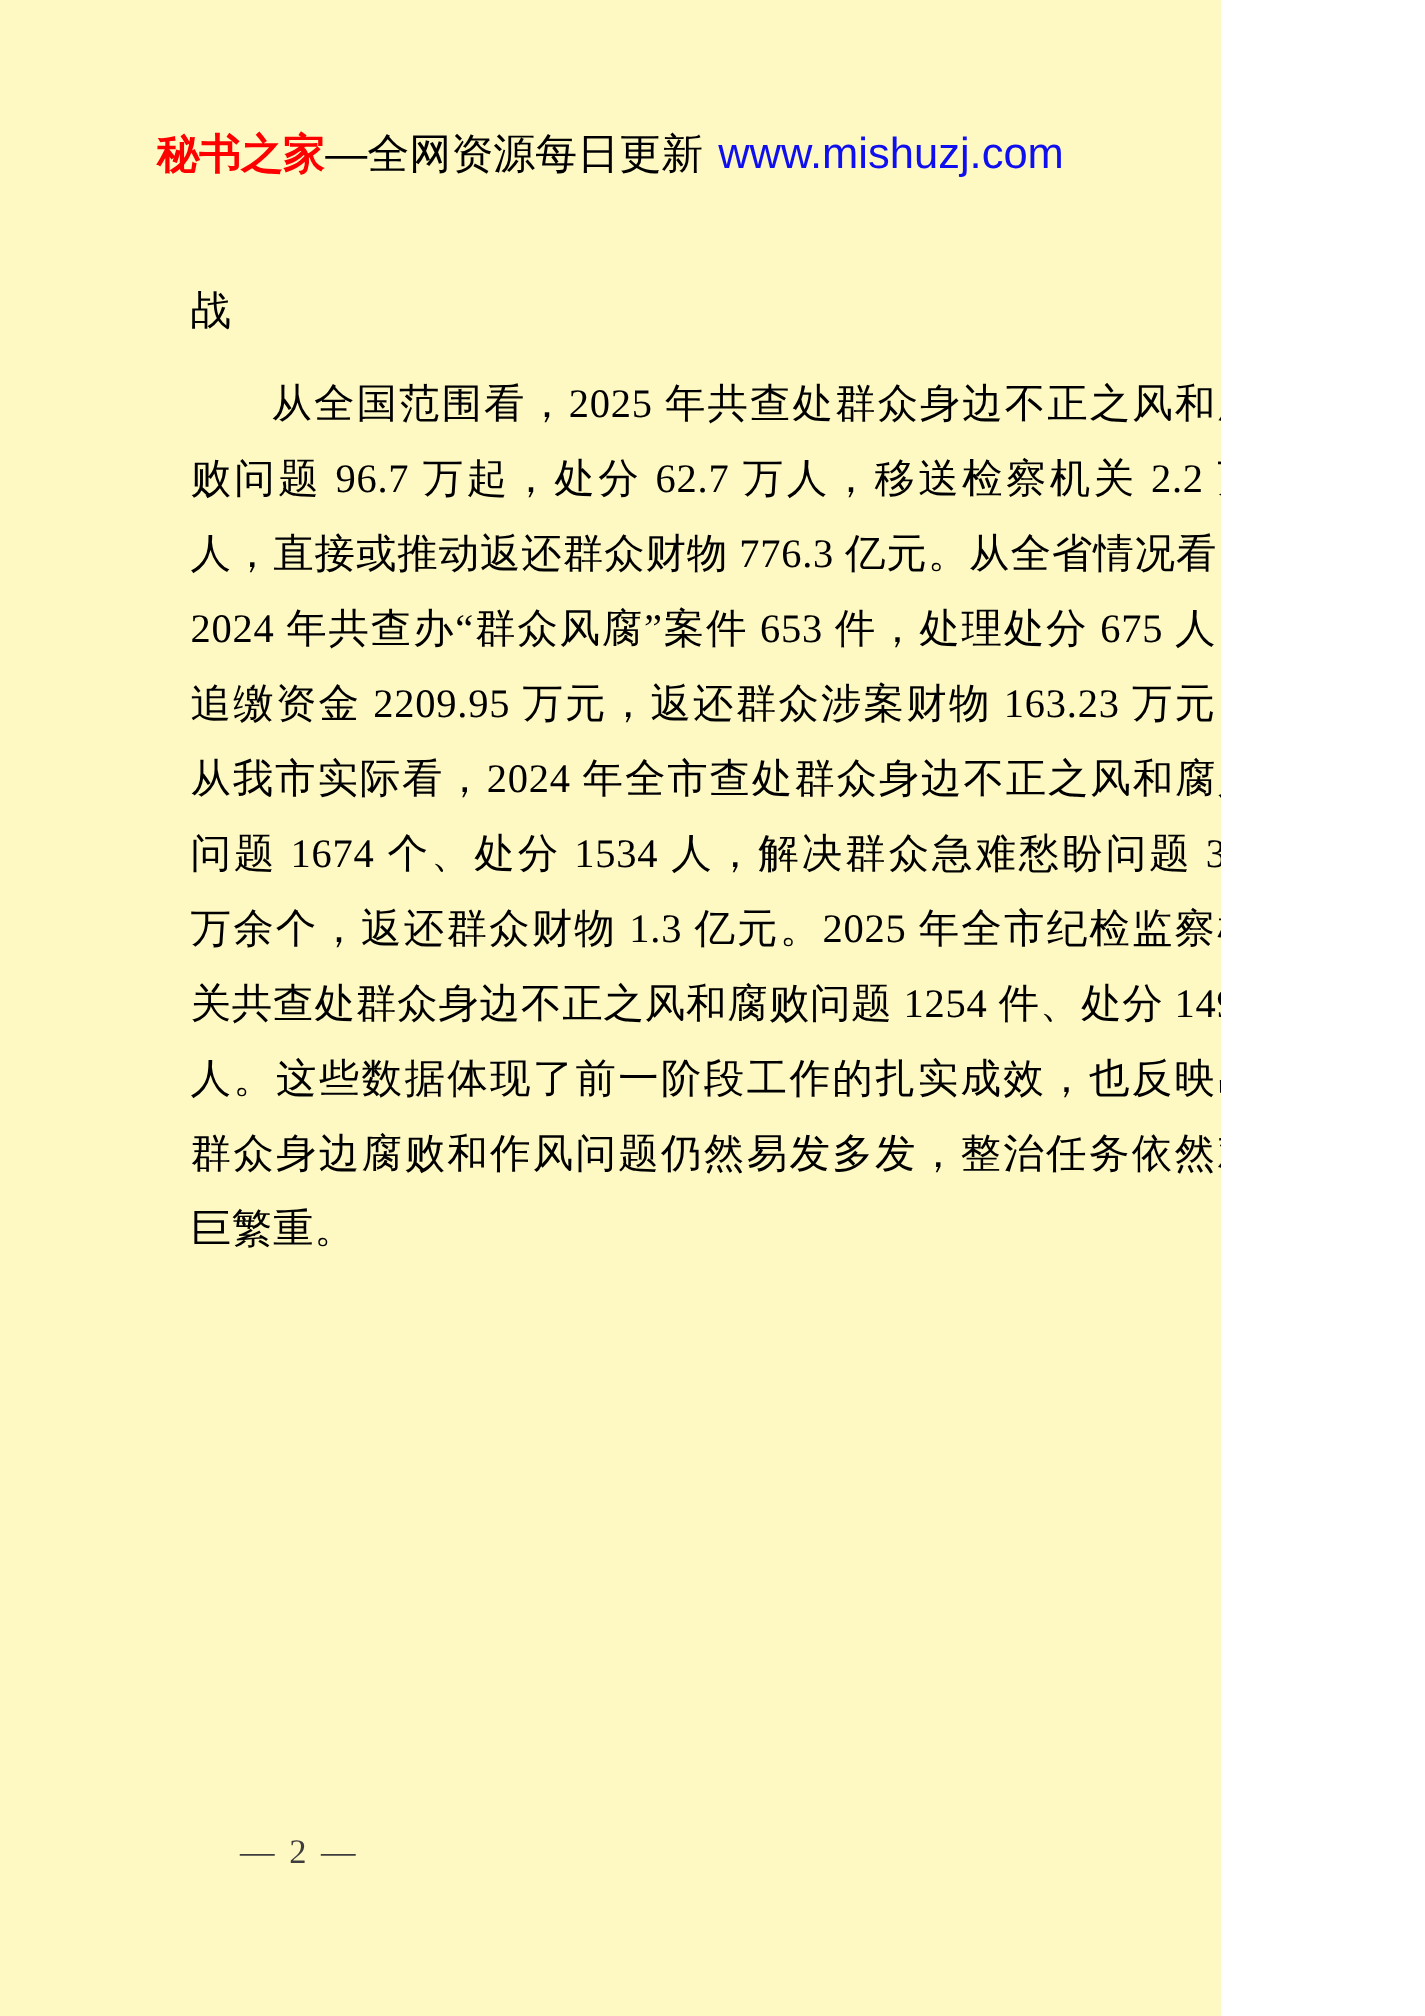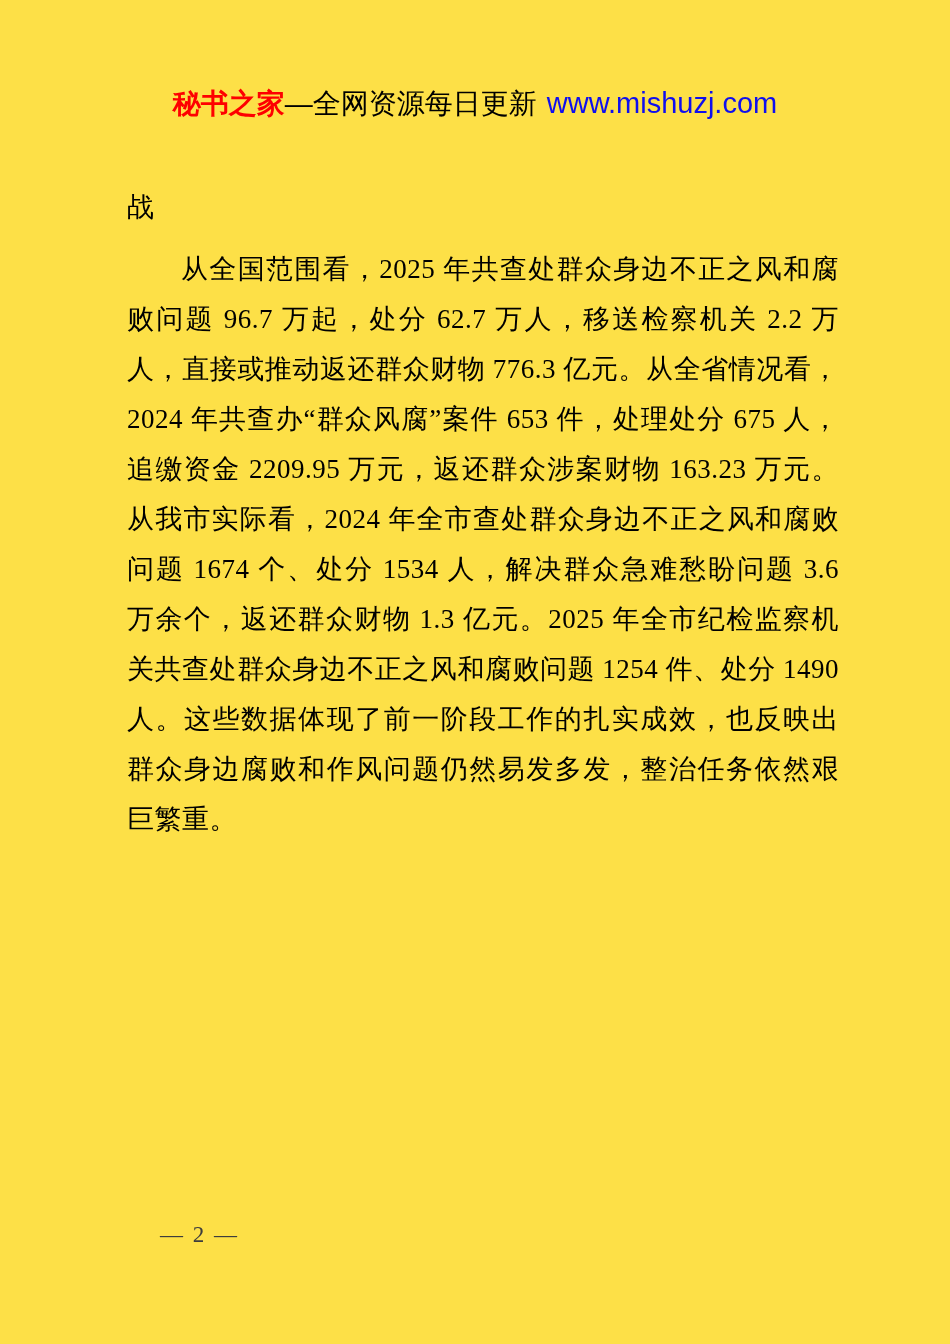--- a/index.html
+++ b/index.html
@@ -2,23 +2,23 @@
 <html lang="zh" style="--site-name-color: #fe0000; --url-color: #0f0fee;"><head>
 <meta charset="utf-8">
 <style>
   html, body {
     margin: 0;
     padding: 0;
     background: #ffffff;
   }
   .page {
     position: relative;
-    width: 950px;
+    width: 814px;
     height: 1344px;
-    background: #fde047;
+    background: #fef9c3;
     overflow: hidden;
     font-family: "Liberation Serif", "DejaVu Serif", serif;
     color: #000000;
   }
   
   .header {
     position: absolute;
     top: 86px;
     left: 0;
     width: 100%;

